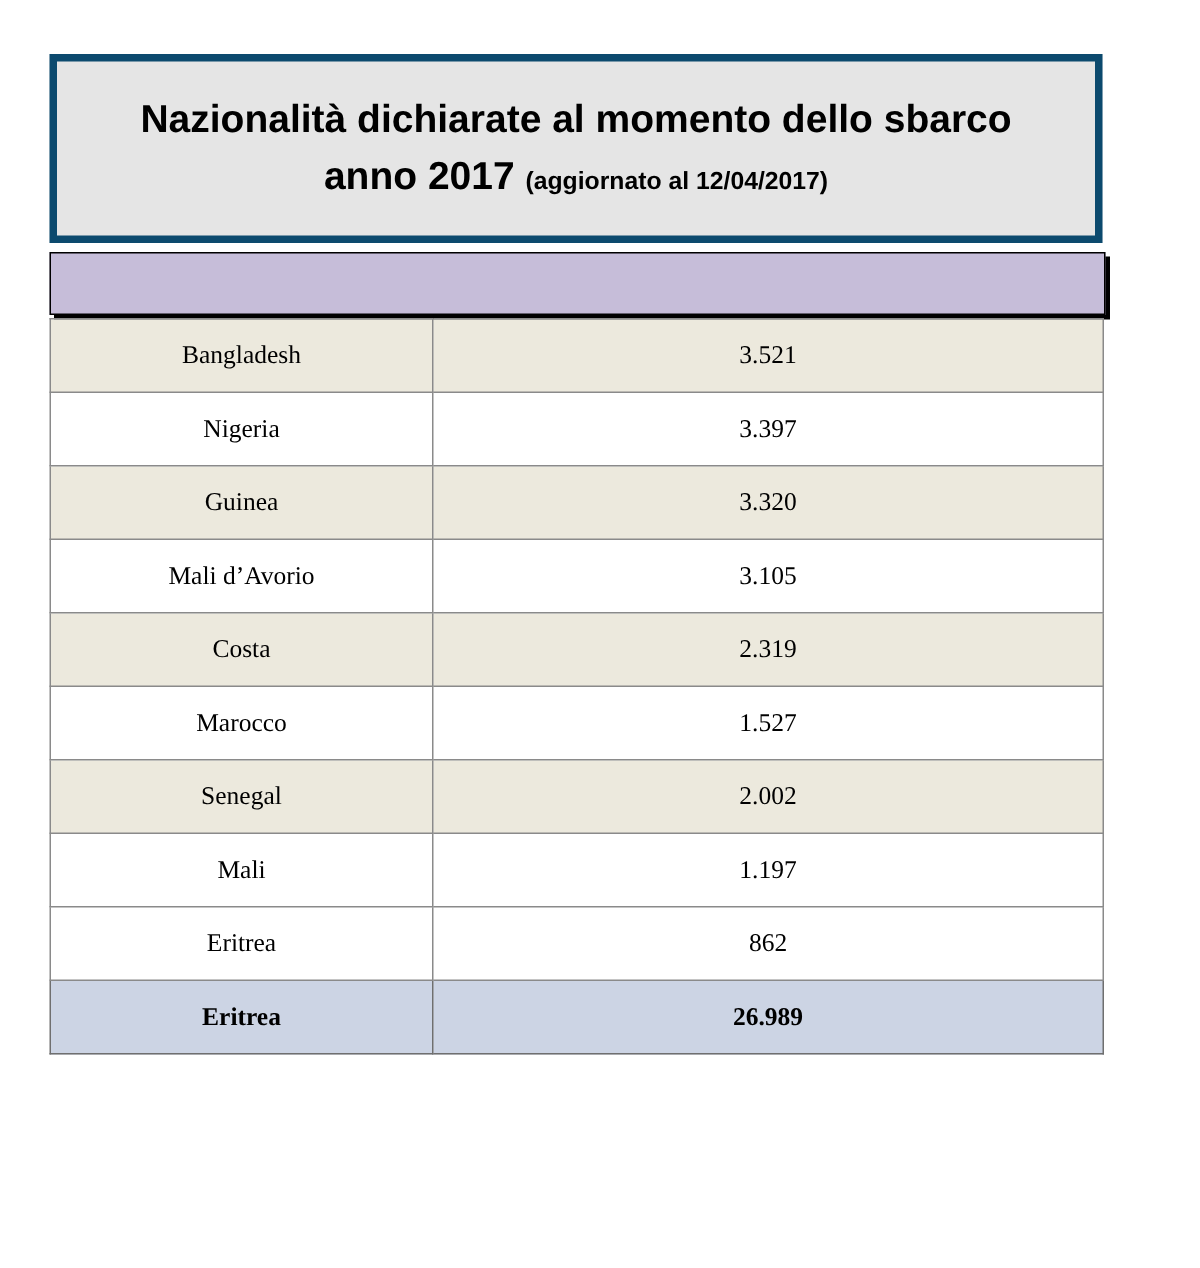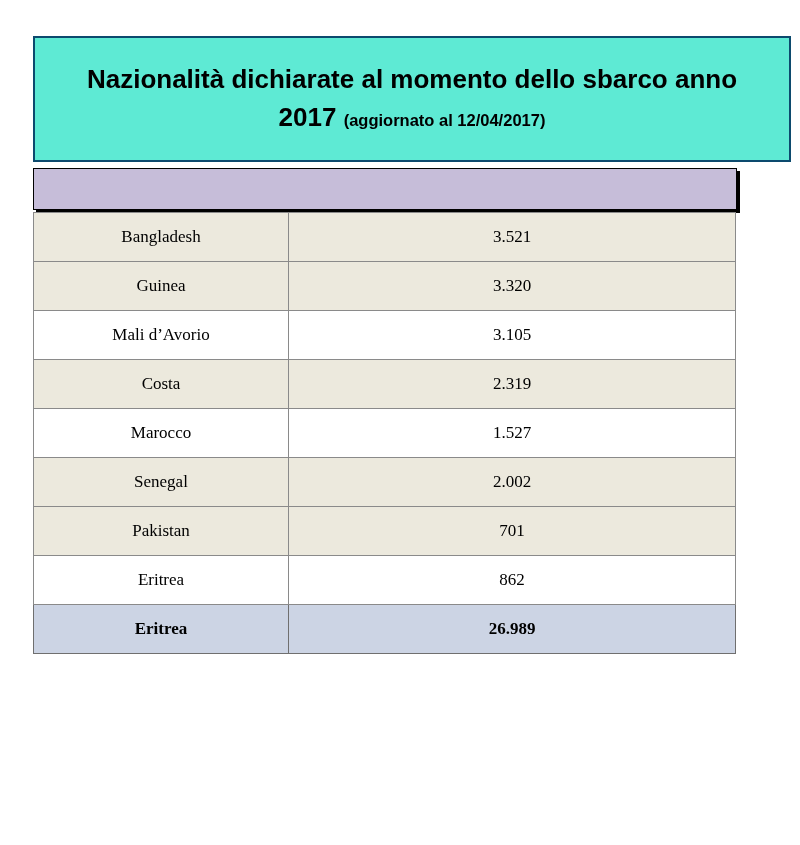--- a/index.html
+++ b/index.html
@@ -18,24 +18,24 @@
     left: 0;
     top: 0;
     width: 800px;
     height: 845px;
     background: #ffffff;
   }
   .title-band {
     position: absolute;
     left: 33px;
     top: 36px;
-    width: 758px;
+    width: 702px;
     height: 126px;
-    background: #5eead4;
-    border: 2px solid #0c4a6e;
+    background: #e5e5e5;
+    border: 5px solid #0c4a6e;
     box-sizing: border-box;
     display: flex;
     align-items: center;
     justify-content: center;
     text-align: center;
   }
   .title-text {
     font-family: "Liberation Sans", sans-serif;
     font-weight: bold;
     font-size: 26px;
@@ -102,43 +102,47 @@
   <table class="data">
     <colgroup>
         <col class="c1">
         <col class="c2">
       </colgroup>
     <tbody>
       <tr class="shade">
         <td>Bangladesh</td>
         <td>3.521</td>
       </tr>
+      <tr class="plain">
+        <td>Nigeria</td>
+        <td>3.397</td>
+      </tr>
       <tr class="shade">
         <td>Guinea</td>
         <td>3.320</td>
       </tr>
       <tr class="plain">
         <td>Mali d’Avorio</td>
         <td>3.105</td>
       </tr>
       <tr class="shade">
         <td>Costa</td>
         <td>2.319</td>
       </tr>
       <tr class="plain">
         <td>Marocco</td>
         <td>1.527</td>
       </tr>
       <tr class="shade">
         <td>Senegal</td>
         <td>2.002</td>
       </tr>
-      <tr class="shade">
-        <td>Pakistan</td>
-        <td>701</td>
+      <tr class="plain">
+        <td>Mali</td>
+        <td>1.197</td>
       </tr>
       <tr class="plain">
         <td>Eritrea</td>
         <td>862</td>
       </tr>
       <tr class="total">
         <td>Eritrea</td>
         <td>26.989</td>
       </tr>
     </tbody>

